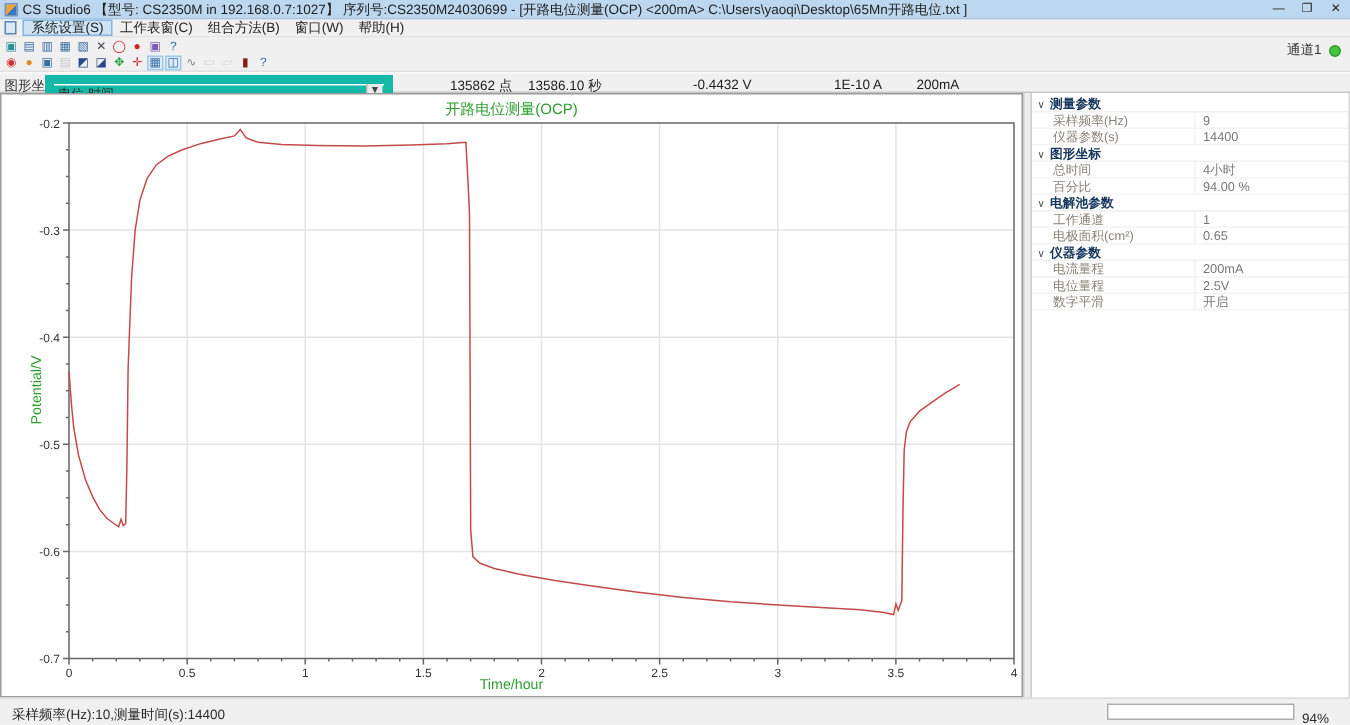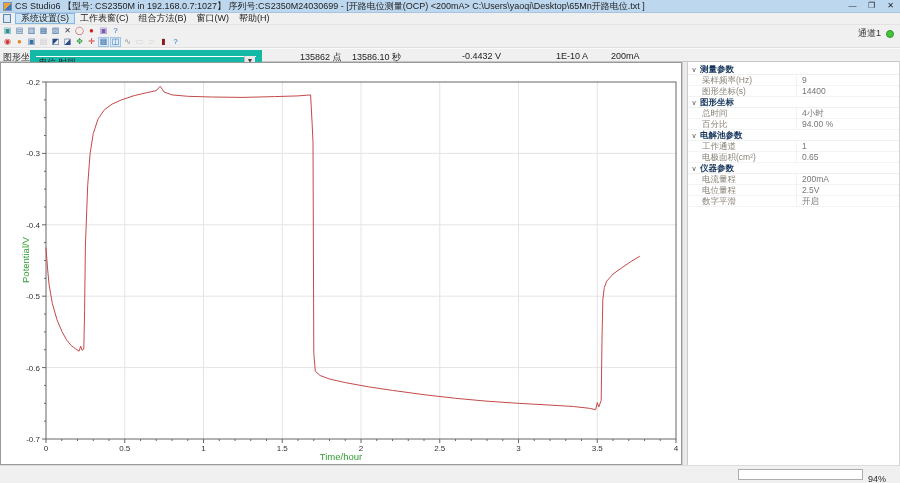--- a/index.html
+++ b/index.html
@@ -156,20 +156,21 @@
   </span>
   <span class="readout ro-0">135862  点</span>
   <span class="readout ro-1">13586.10  秒</span>
   <span class="readout ro-2">-0.4432 V</span>
   <span class="readout ro-3">1E-10 A</span>
   <span class="readout ro-4">200mA</span>
 </div>
 
 <div class="main">
   <div class="chartpanel">
+    <div class="chart-title">开路电位测量(OCP)</div>
     <div class="yaxis-label">Potential/V</div>
     <div class="xaxis-label">Time/hour</div>
     <svg class="plot" id="chart-svg" width="680" height="401">
         <line x1="123.75" y1="19" x2="123.75" y2="376" stroke="#e4e4e4" stroke-width="1"></line>
         <line x1="202.5" y1="19" x2="202.5" y2="376" stroke="#e4e4e4" stroke-width="1"></line>
         <line x1="281.25" y1="19" x2="281.25" y2="376" stroke="#e4e4e4" stroke-width="1"></line>
         <line x1="360" y1="19" x2="360" y2="376" stroke="#e4e4e4" stroke-width="1"></line>
         <line x1="438.75" y1="19" x2="438.75" y2="376" stroke="#e4e4e4" stroke-width="1"></line>
         <line x1="517.5" y1="19" x2="517.5" y2="376" stroke="#e4e4e4" stroke-width="1"></line>
         <line x1="596.25" y1="19" x2="596.25" y2="376" stroke="#e4e4e4" stroke-width="1"></line>
@@ -259,21 +260,21 @@
       </svg>
   </div>
   <div class="splitter"></div>
   <div class="paramspanel">
       <div class="param-section"><span class="sec-arrow">∨</span><span>测量参数</span></div>
       <div class="param-row">
         <span class="param-label">采样频率(Hz)</span>
         <span class="param-value">9</span>
       </div>
       <div class="param-row">
-        <span class="param-label">图形坐标(s)</span>
+        <span class="param-label">仪器参数(s)</span>
         <span class="param-value">14400</span>
       </div>
       <div class="param-section"><span class="sec-arrow">∨</span><span>图形坐标</span></div>
       <div class="param-row">
         <span class="param-label">总时间</span>
         <span class="param-value">4小时</span>
       </div>
       <div class="param-row">
         <span class="param-label">百分比</span>
         <span class="param-value">94.00 %</span>
@@ -297,17 +298,18 @@
         <span class="param-value">2.5V</span>
       </div>
       <div class="param-row">
         <span class="param-label">数字平滑</span>
         <span class="param-value">开启</span>
       </div>
     </div>
 </div>
 
 <div class="statusbar">
+  <span class="status-left">采样频率(Hz):10,测量时间(s):14400</span>
   <span class="progress-track">
     <span class="progress-fill" id="progress-fill" style="width: 94%;"></span>
   </span>
   <span class="progress-label">94%</span>
 </div>
 
 </body></html>

